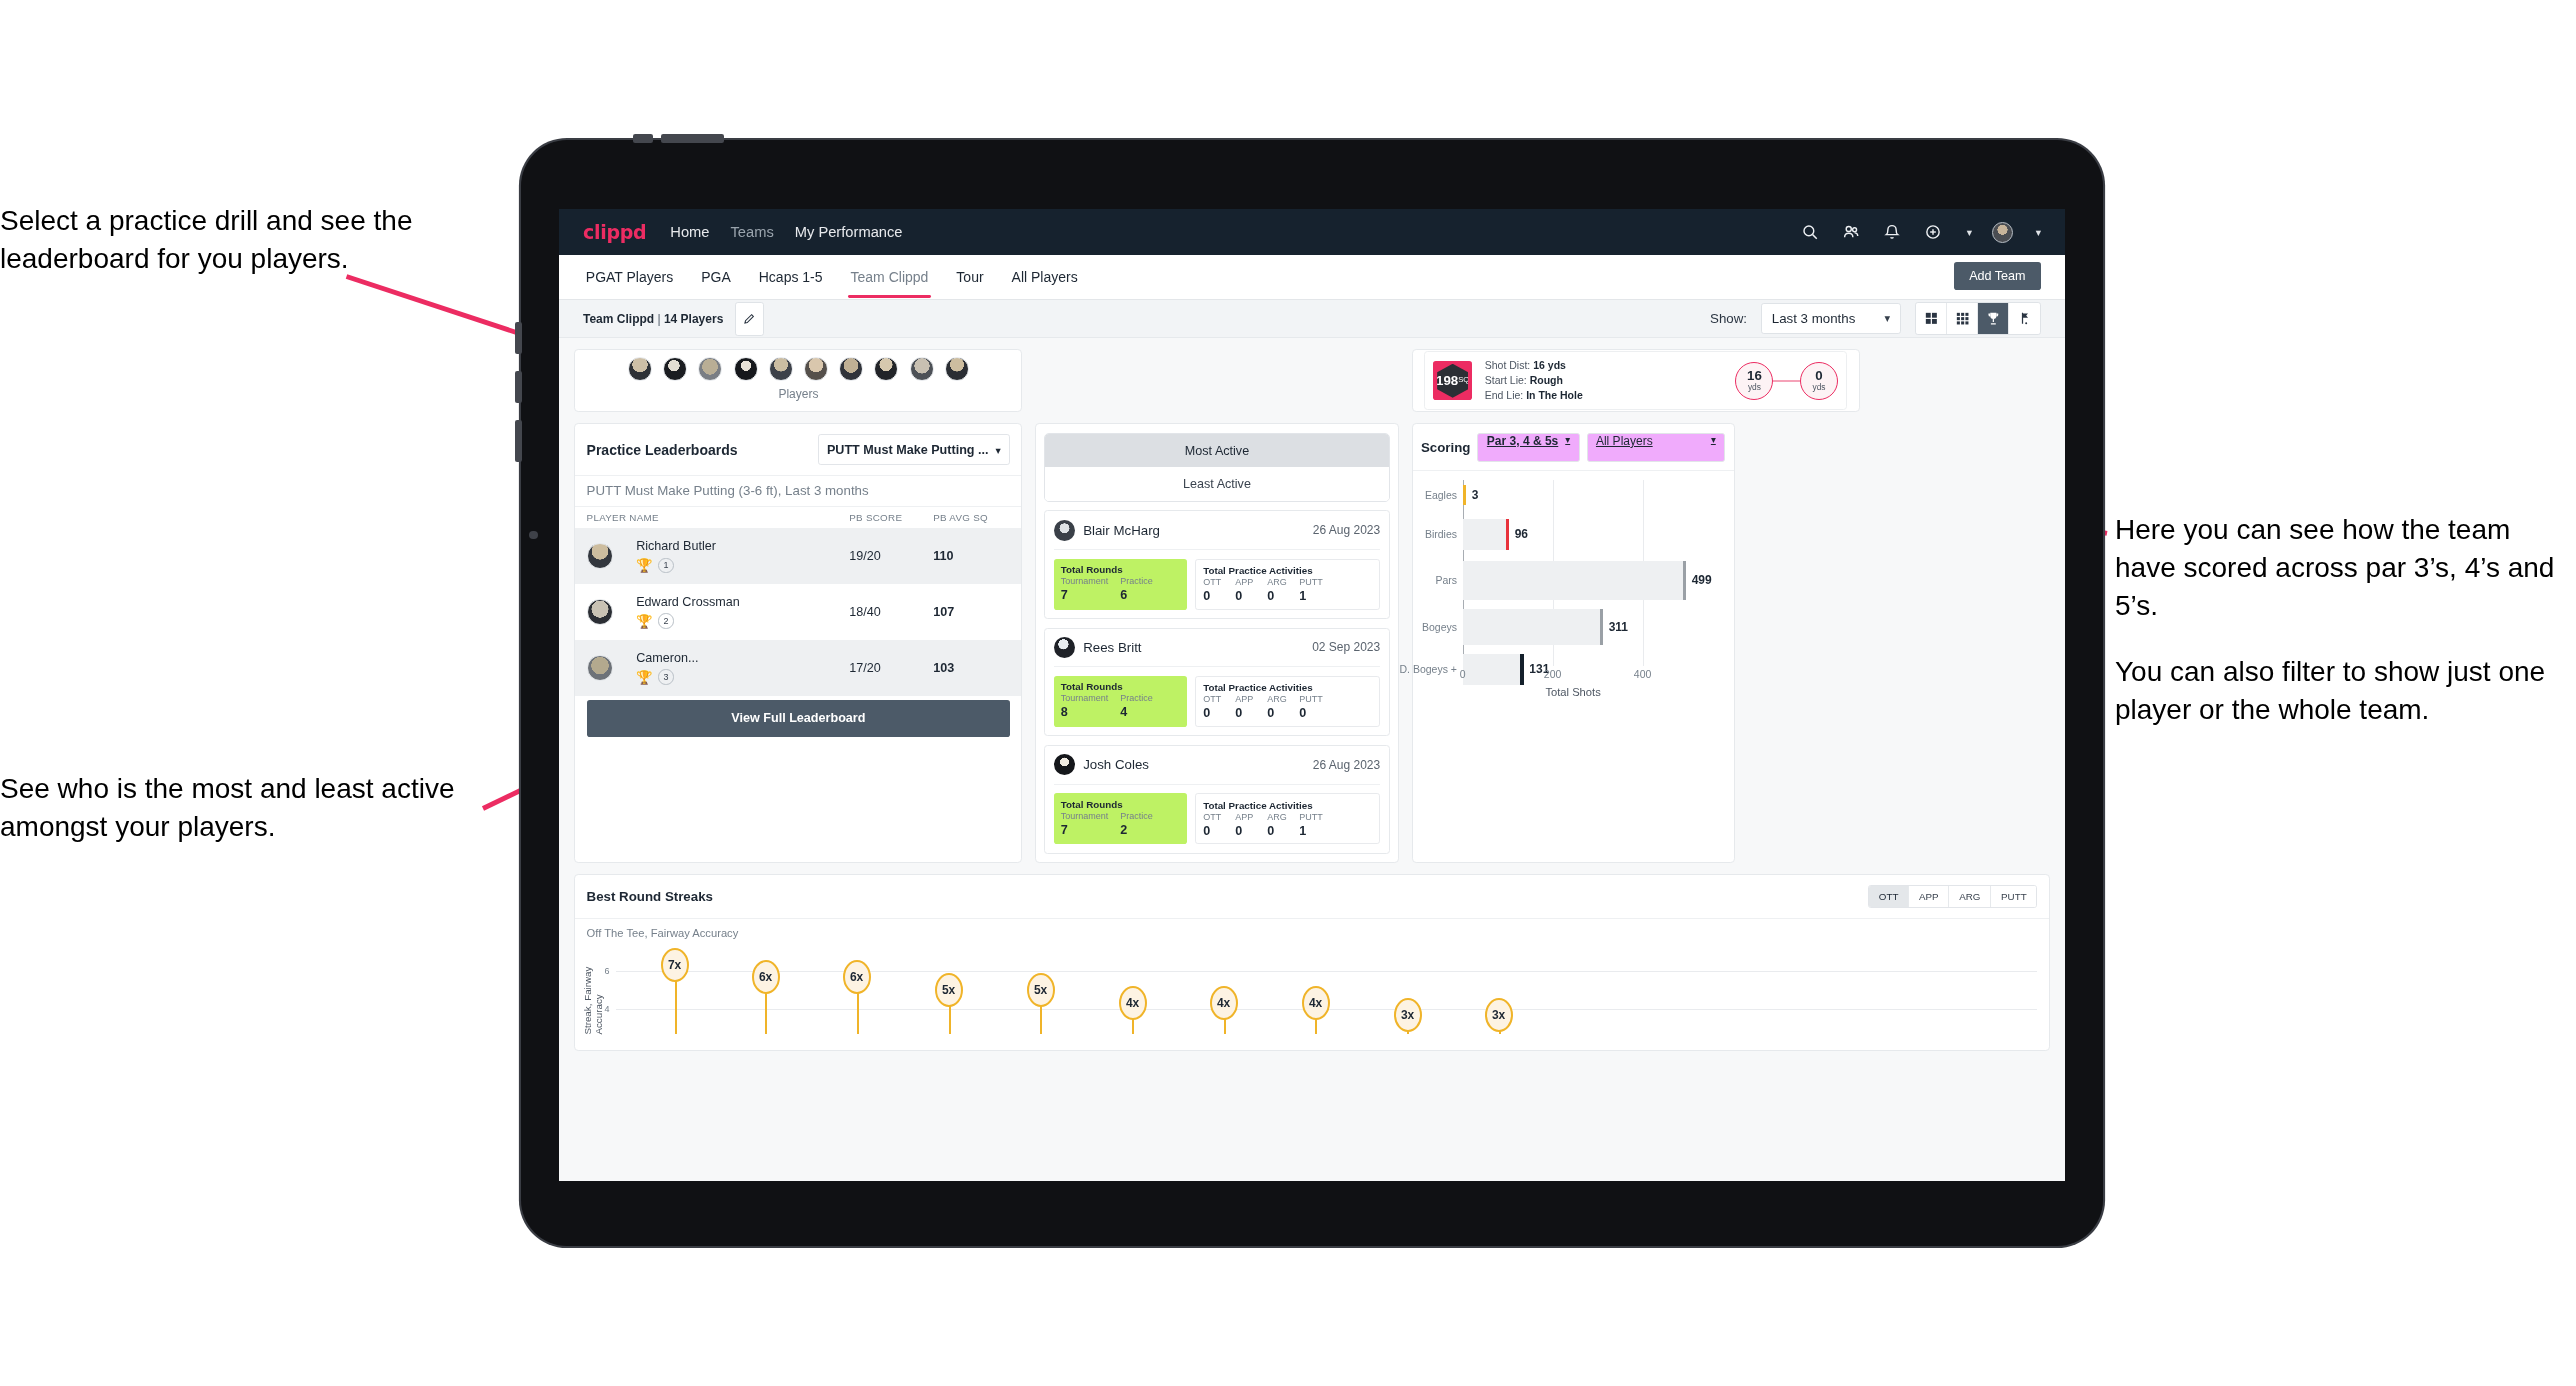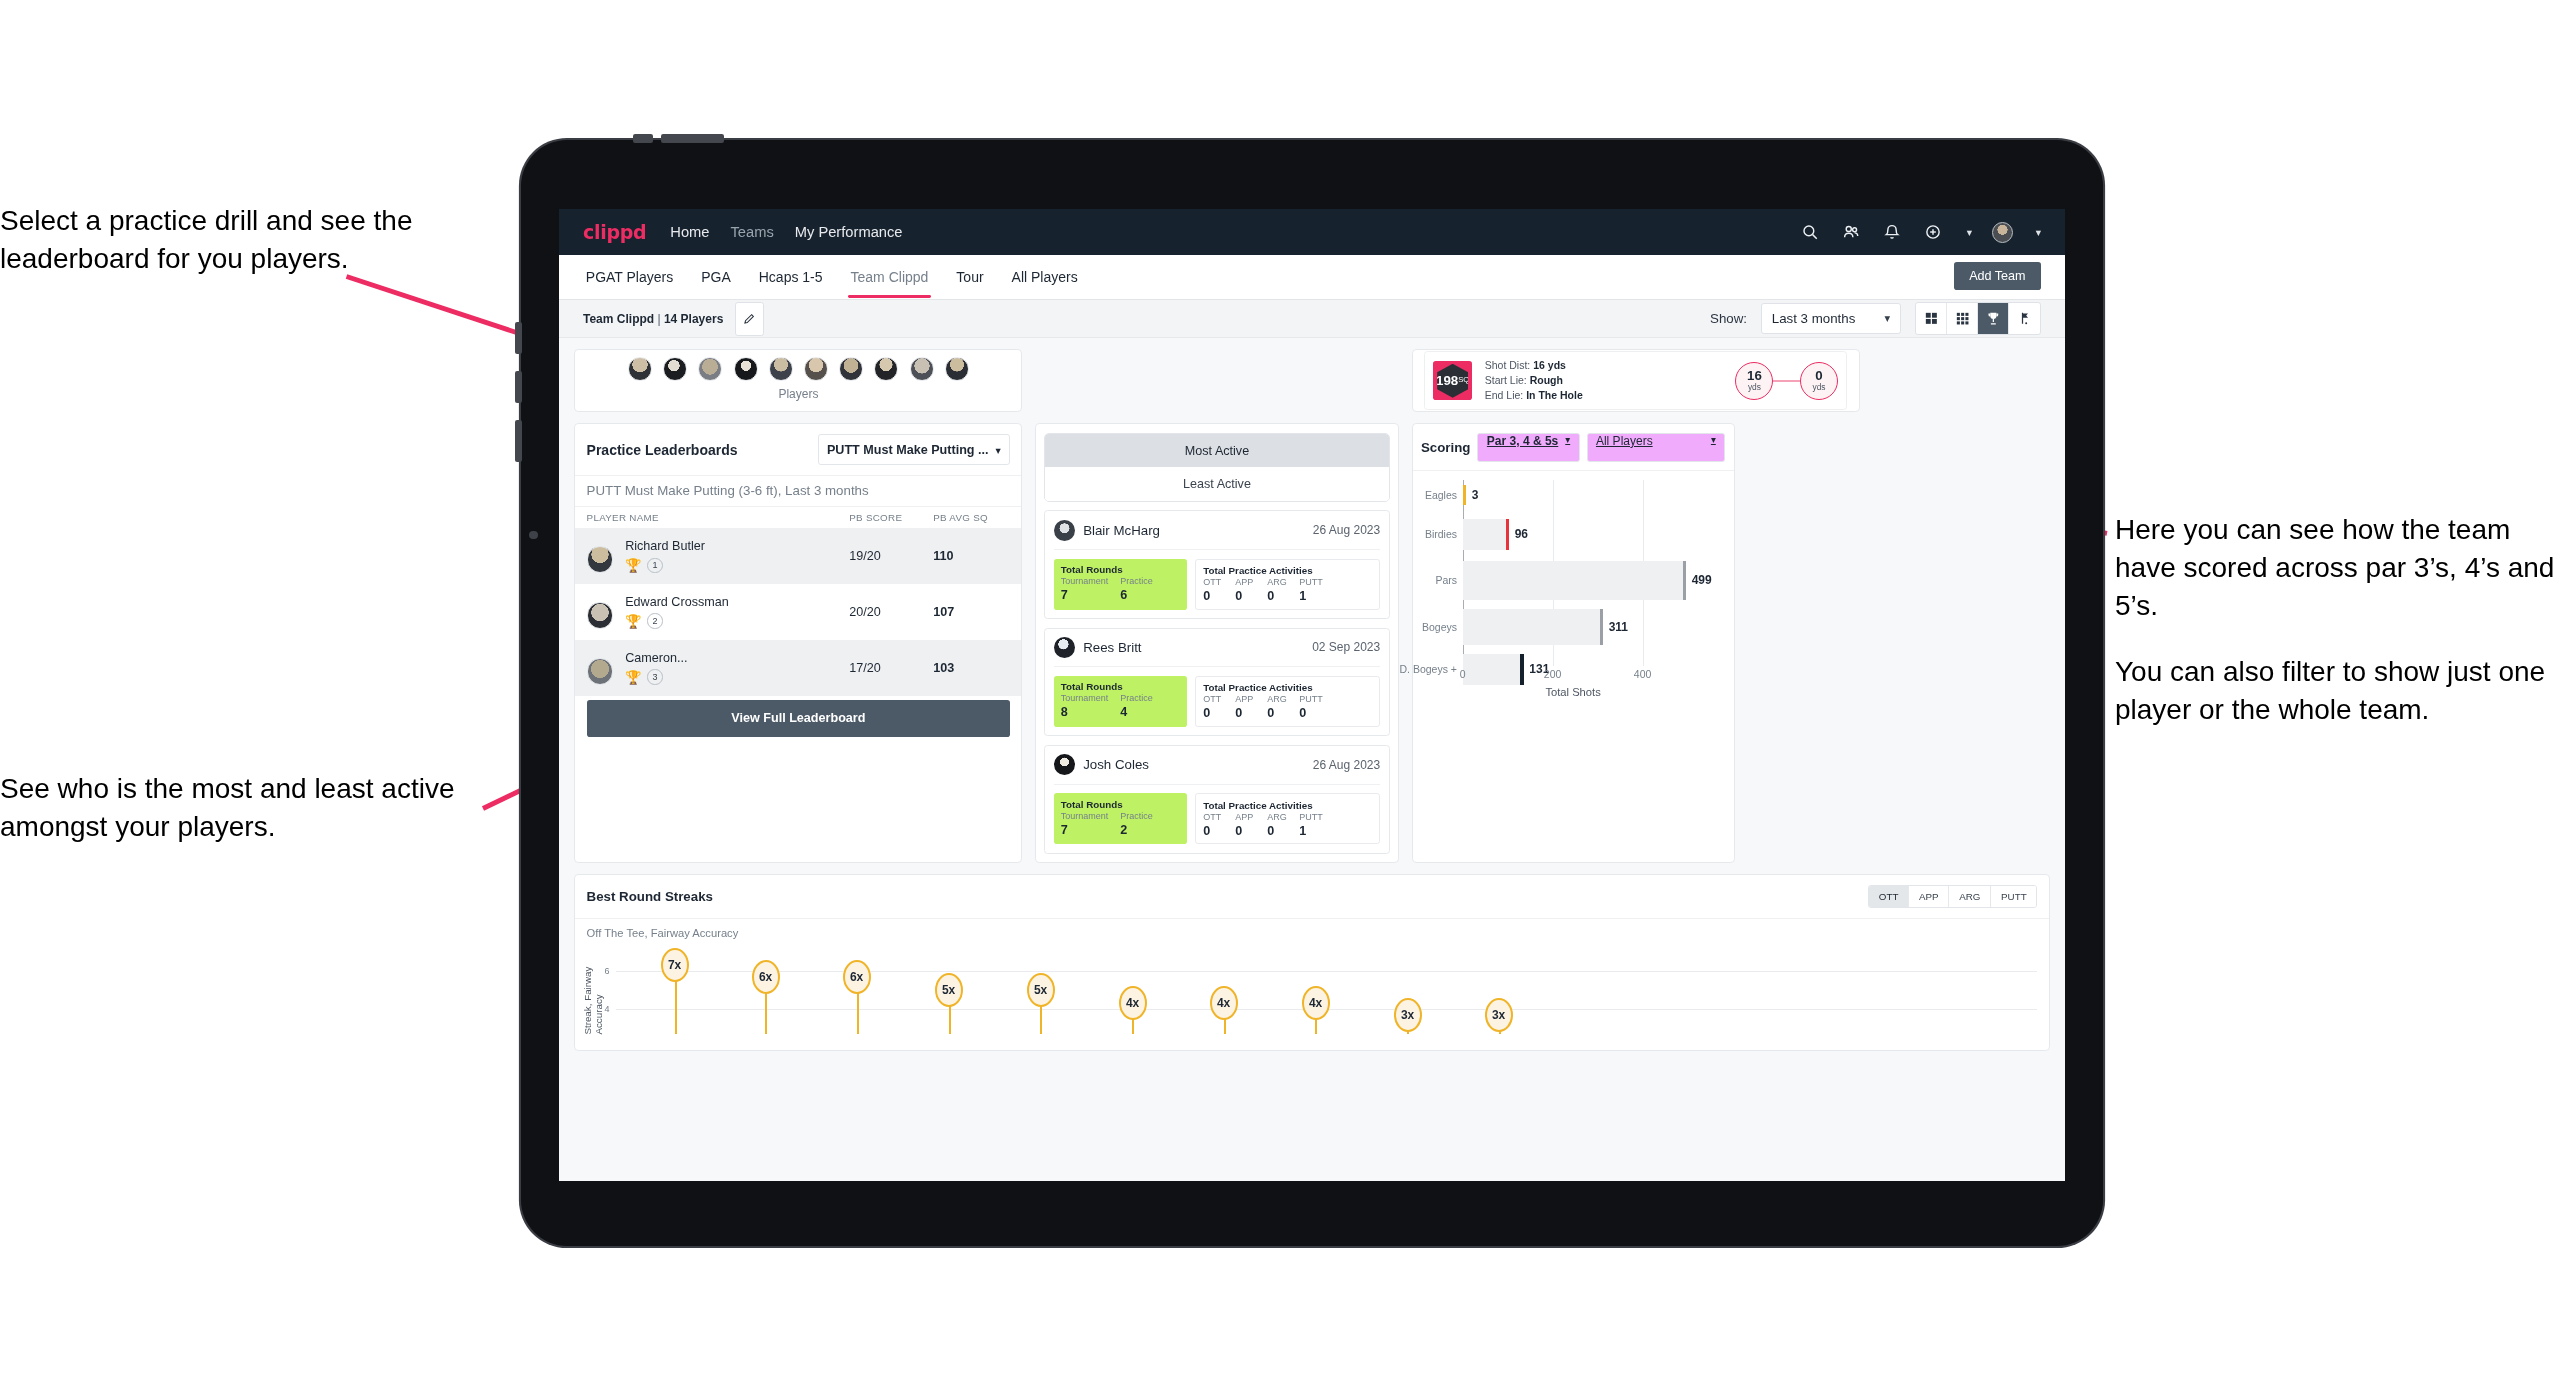--- a/index.html
+++ b/index.html
@@ -171,21 +171,21 @@
   }
   .lb-sel .chev{ margin-left:auto; font-weight:400; font-size:10.5px; }
   .lb-sub { padding: 7px 11.2px 8.4px; font-size: 13.3px; color:#1d2733; font-weight:700;
             border-top:0.7px solid #eef0f2; }
   .lb-sub span { font-weight: 400; color:#76808b; }
   .lb-cols { display:flex; padding: 4.2px 11.2px 5.6px; font-size: 9.8px; color:#76808b;
              letter-spacing: 0.3px; border-top:0.7px solid #eef0f2; }
   .c-name{flex:1;} .c-sc{width:84px;} .c-sq{width:77px;}
   .lb-row { display:flex; align-items:center; padding: 11.2px; gap: 0; }
   .lb-row.alt { background:#eef0f2; }
-  .lb-pl { flex:1; display:flex; align-items:flex-end; gap: 12px; }
+  .lb-pl { flex:1; display:flex; align-items:center; gap: 23px; }
   .lb-av { width:26.6px;height:26.6px;border-radius:50%;border:1.4px solid #e4e7ea; flex:0 0 auto; }
   .lb-av.p1{background:radial-gradient(circle at 50% 30%,#cdbd9f 0 40%,#33373e 41% 100%);}
   .lb-av.p2{background:radial-gradient(circle at 50% 38%,#c9c2b4 0 44%,#2b2e34 45% 100%);}
   .lb-av.p3{background:radial-gradient(circle at 50% 40%,#b3a98e 0 46%,#6d7278 47% 100%);}
   .lb-nm { font-size: 12.6px; color:#1d2733; }
   .lb-badges { display:flex; align-items:center; gap:5.6px; margin-top:4.2px; }
   .trophy { font-size: 13.3px; }
   .t-gold{ color:#f0b429; } .t-silver{ color:#b6bcc3; } .t-bronze{ color:#e0873c; }
   .rankpill { width:15.4px;height:15.4px;border-radius:50%;border:0.7px solid #b9c0c7;
               font-size:9px;color:#3a434f;display:flex;align-items:center;justify-content:center; }
@@ -493,21 +493,21 @@
             <div class="lb-pl">
               <div class="lb-av p2"></div>
               <div>
                 <div class="lb-nm">Edward Crossman</div>
                 <div class="lb-badges">
                   <span class="trophy t-silver">🏆</span>
                   <span class="rankpill">2</span>
                 </div>
               </div>
             </div>
-            <div class="lb-sc">20/20</div>
+            <div class="lb-sc">18/40</div>
             <div class="lb-sq">107</div>
           </div>
 
           <div class="lb-row alt">
             <div class="lb-pl">
               <div class="lb-av p3"></div>
               <div>
                 <div class="lb-nm">Cameron...</div>
                 <div class="lb-badges">
                   <span class="trophy t-bronze">🏆</span>

